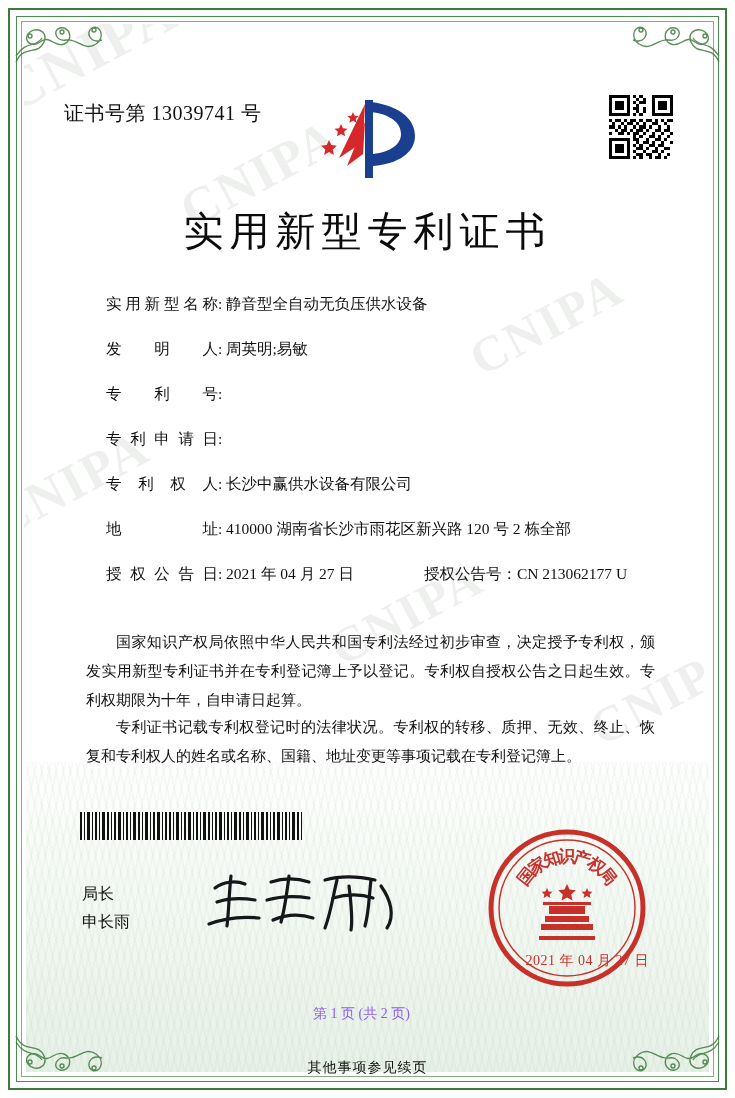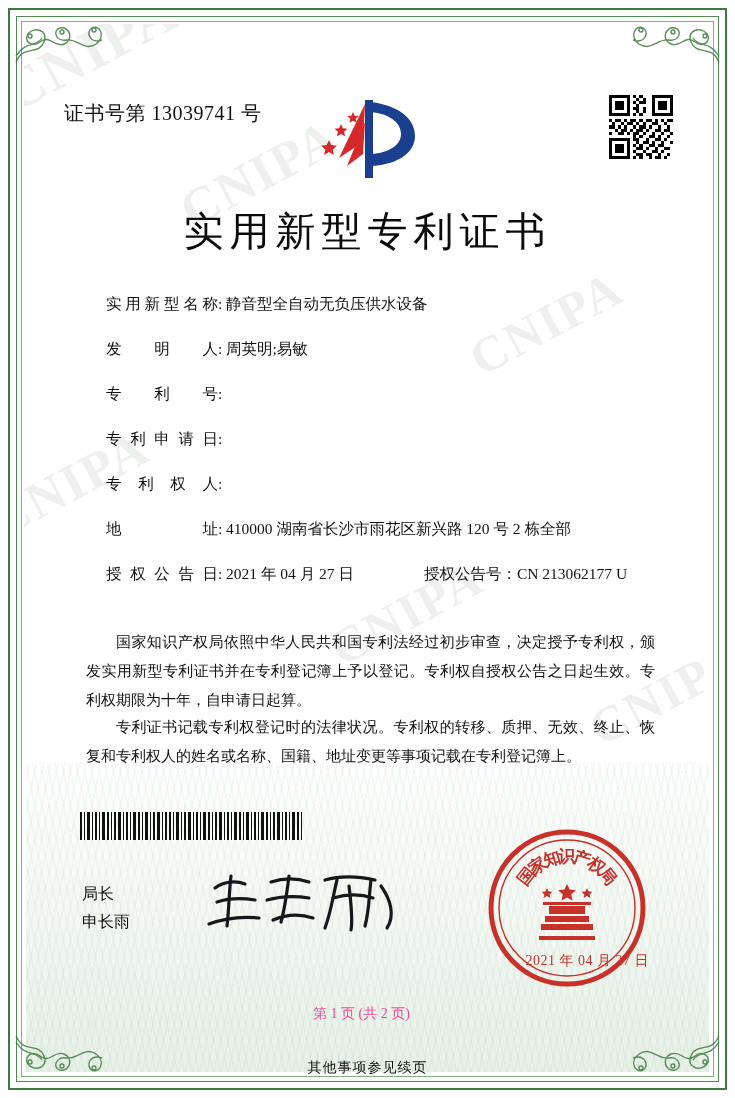--- a/index.html
+++ b/index.html
@@ -221,21 +221,21 @@
     letter-spacing: .5px;
     white-space: nowrap;
   }
 
   .page-num {
     position: absolute;
     left: 0; right: 12px;
     top: 1005px;
     text-align: center;
     font-size: 14px;
-    color: #ec4899;
+    color: #8b5cf6;
   }
   .footnote {
     position: absolute;
     left: 0; right: 0;
     top: 1052px;
     text-align: center;
     font-size: 14px;
     color: #111;
     letter-spacing: 1px;
     margin-top: 7px;
@@ -442,20 +442,21 @@
         <span class="flabel">专利号</span>
         <span class="fsep">:</span>
       </div>
       <div class="frow">
         <span class="flabel">专利申请日</span>
         <span class="fsep">:</span>
       </div>
       <div class="frow">
         <span class="flabel">专利权人</span>
         <span class="fsep">:</span>
+        <span class="fvalue">长沙中赢供水设备有限公司</span>
       </div>
       <div class="frow">
         <span class="flabel">地址</span>
         <span class="fsep">:</span>
         <span class="fvalue">410000 湖南省长沙市雨花区新兴路 120 号 2 栋全部</span>
       </div>
       <div class="frow inline2">
         <span class="flabel">授权公告日</span>
         <span class="fsep">:</span>
         <span class="fvalue">2021 年 04 月 27 日</span>

